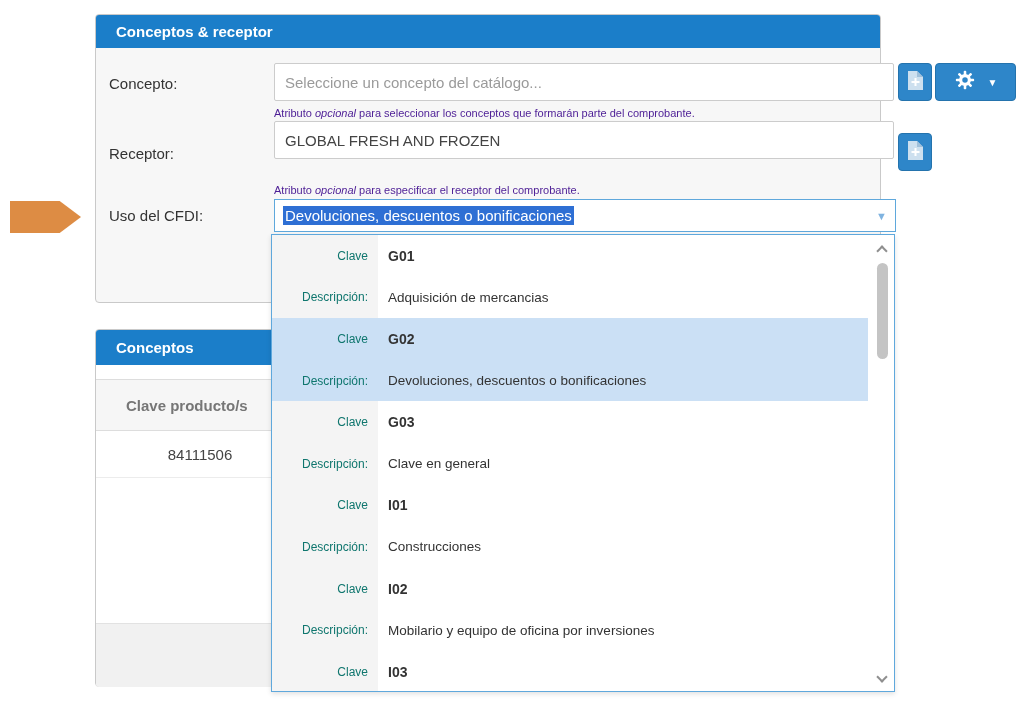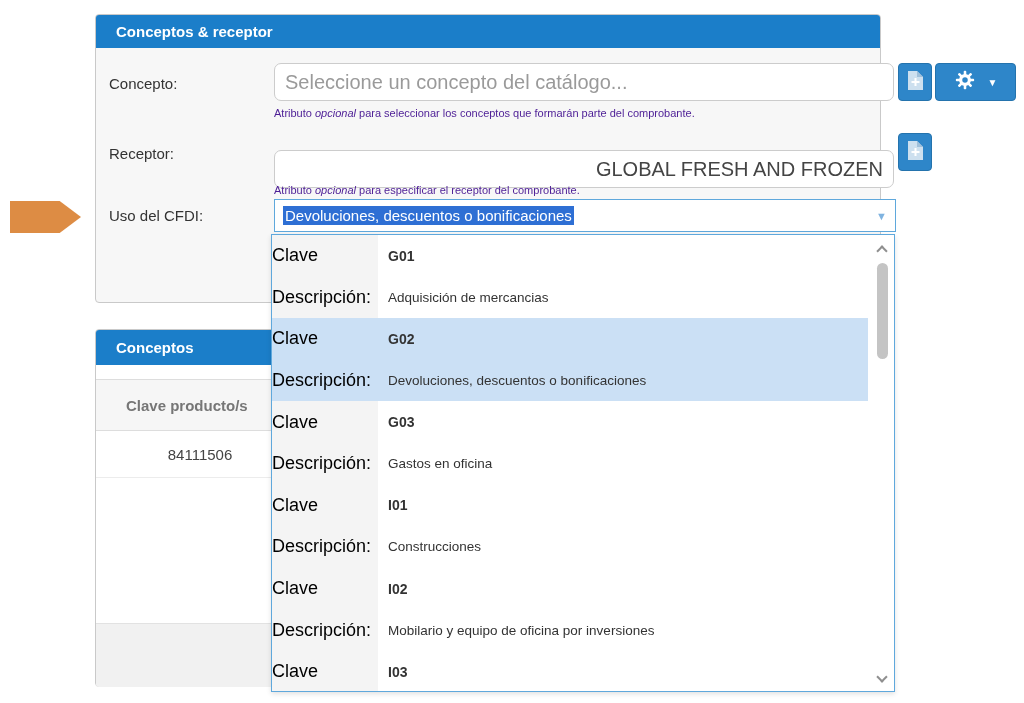--- a/index.html
+++ b/index.html
@@ -13,21 +13,21 @@
   
   .panel { position:absolute; left:95px; width:786px; border:1px solid #c9c9c9; border-radius:4px; }
   .panel-header { height:33px; line-height:33px; background:#1b7ec9; color:#fff; font-weight:bold;
     font-size:15px; padding-left:20px; border-radius:3px 3px 0 0; }
   #panel-top { top:14px; height:289px; background:#f7f7f7; }
   #panel-bottom { top:329px; height:358px; background:#fff; }
   #panel-bottom .panel-header { height:35px; line-height:35px; }
 
   .fld-label { position:absolute; left:13px; font-size:15px; color:#333; }
   .txt-input { position:absolute; left:178px; width:620px; height:38px; background:#fff;
-    border:1px solid #ccc; border-radius:7px; font-size:20px; color:#555; padding:0 10px;
+    border:1px solid #ccc; border-radius:2px; font-size:15px; color:#555; padding:0 10px;
     font-family:"Liberation Sans", sans-serif; }
   .txt-input::placeholder { color:#9a9a9a; opacity:1; }
   .help { position:absolute; left:178px; font-size:11px; color:#4c1d95; }
   .help .it { font-style:italic; }
 
   .btn { position:absolute; height:38px; background:#2e86c9; border:1px solid #2473ad;
     border-radius:4px; display:flex; align-items:center; justify-content:center; cursor:pointer; }
   .btn-doc { width:34px; }
   .btn-gear { width:81px; gap:12px; }
   .caret { color:#fff; font-size:10px; }
@@ -38,21 +38,21 @@
   .select-box .sel-text { background:#2e6fd4; color:#fff; font-size:15px; padding:1px 2px; }
   .select-box .caret { color:#7fb3e0; font-size:11px; margin-left:auto; }
 
   
   #dropdown { position:absolute; left:271px; top:234px; width:624px; height:458px; background:#fff;
     border:1px solid #5fa8dc; z-index:5; overflow:hidden; box-shadow:0 2px 5px rgba(0,0,0,.12); }
   .dd-labelcol { position:absolute; left:0; top:0; bottom:0; width:106px; background:#f4f4f4; }
   .dd-opt { position:relative; }
   .dd-opt.hl { background:#cbe0f5; width:calc(100% - 26px); }
   .dd-line { display:flex; align-items:center; height:41.6px; position:relative; }
-  .dd-label { width:106px; padding-right:10px; text-align:left; color:#000000; font-size:18px; flex:none; }
+  .dd-label { width:106px; padding-right:10px; text-align:right; color:#0f766e; font-size:12px; flex:none; }
   .dd-value { padding-left:10px; color:#333; font-size:13.5px; }
   .dd-value.bold { font-weight:bold; font-size:14px;text-align:center; }
 
   
   .dd-scroll-thumb { position:absolute; right:6px; top:28px; width:11px; height:96px;
     background:#c4c4c4; border-radius:6px; z-index:6; }
   .chev { position:absolute; right:8px; width:8px; height:8px; border-left:2px solid #8f8f8f;
     border-top:2px solid #8f8f8f; z-index:6; }
   .chev-up { top:12px; transform:rotate(45deg); }
   .chev-down { bottom:10px; transform:rotate(225deg); }
@@ -102,21 +102,21 @@
           </g>
         </svg>
       </span>
       <span class="caret">▼</span>
     </div>
     <div class="help" style="top:92px;">
       <span>Atributo </span><span class="it">opcional</span><span> para seleccionar los conceptos que formarán parte del comprobante.</span>
     </div>
 
     <div class="fld-label" style="top:130px;">Receptor:</div>
-    <input class="txt-input" style="top: 135px; color: rgb(68, 68, 68); text-align: right;" type="text" value="GLOBAL FRESH AND FROZEN">
+    <input class="txt-input" style="top: 106px; color: rgb(68, 68, 68);" type="text" value="GLOBAL FRESH AND FROZEN">
     <div class="btn btn-doc" style="left:802px; top:118px;">
       <span>
         <svg width="17" height="21" viewBox="0 0 17 21">
           <path d="M1 1 h9 l6 6 v13 h-15 z" fill="#cde0ef"></path>
           <path d="M10 1 l6 6 h-6 z" fill="#9fc0da"></path>
           <rect x="7.5" y="8" width="2" height="8" fill="#fff"></rect>
           <rect x="4.5" y="11" width="8" height="2" fill="#fff"></rect>
         </svg>
       </span>
     </div>
@@ -167,21 +167,21 @@
         </div>
     </div>
 
     <div class="dd-opt">
       <div class="dd-line">
           <span class="dd-label">Clave</span>
           <span class="dd-value bold">G03</span>
         </div>
       <div class="dd-line">
           <span class="dd-label">Descripción:</span>
-          <span class="dd-value">Gastos en oficina</span>
+          <span class="dd-value">Clave en general</span>
         </div>
     </div>
 
     <div class="dd-opt">
       <div class="dd-line">
           <span class="dd-label">Clave</span>
           <span class="dd-value bold">I01</span>
         </div>
       <div class="dd-line">
           <span class="dd-label">Descripción:</span>

